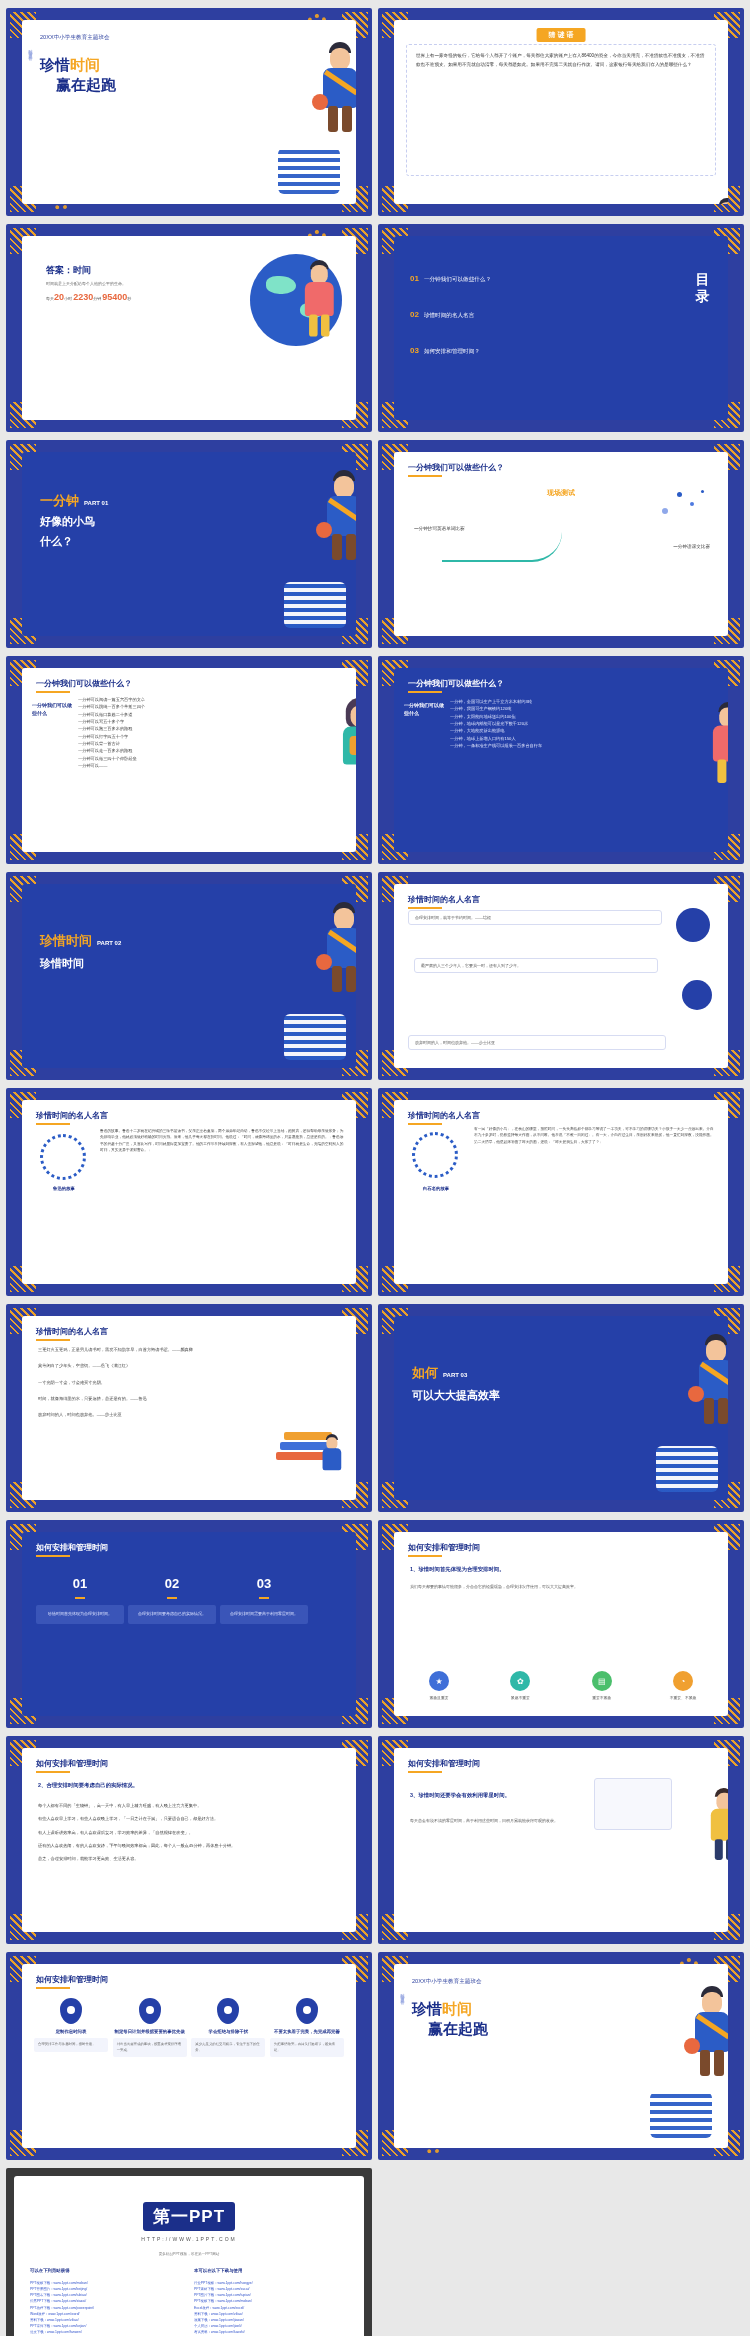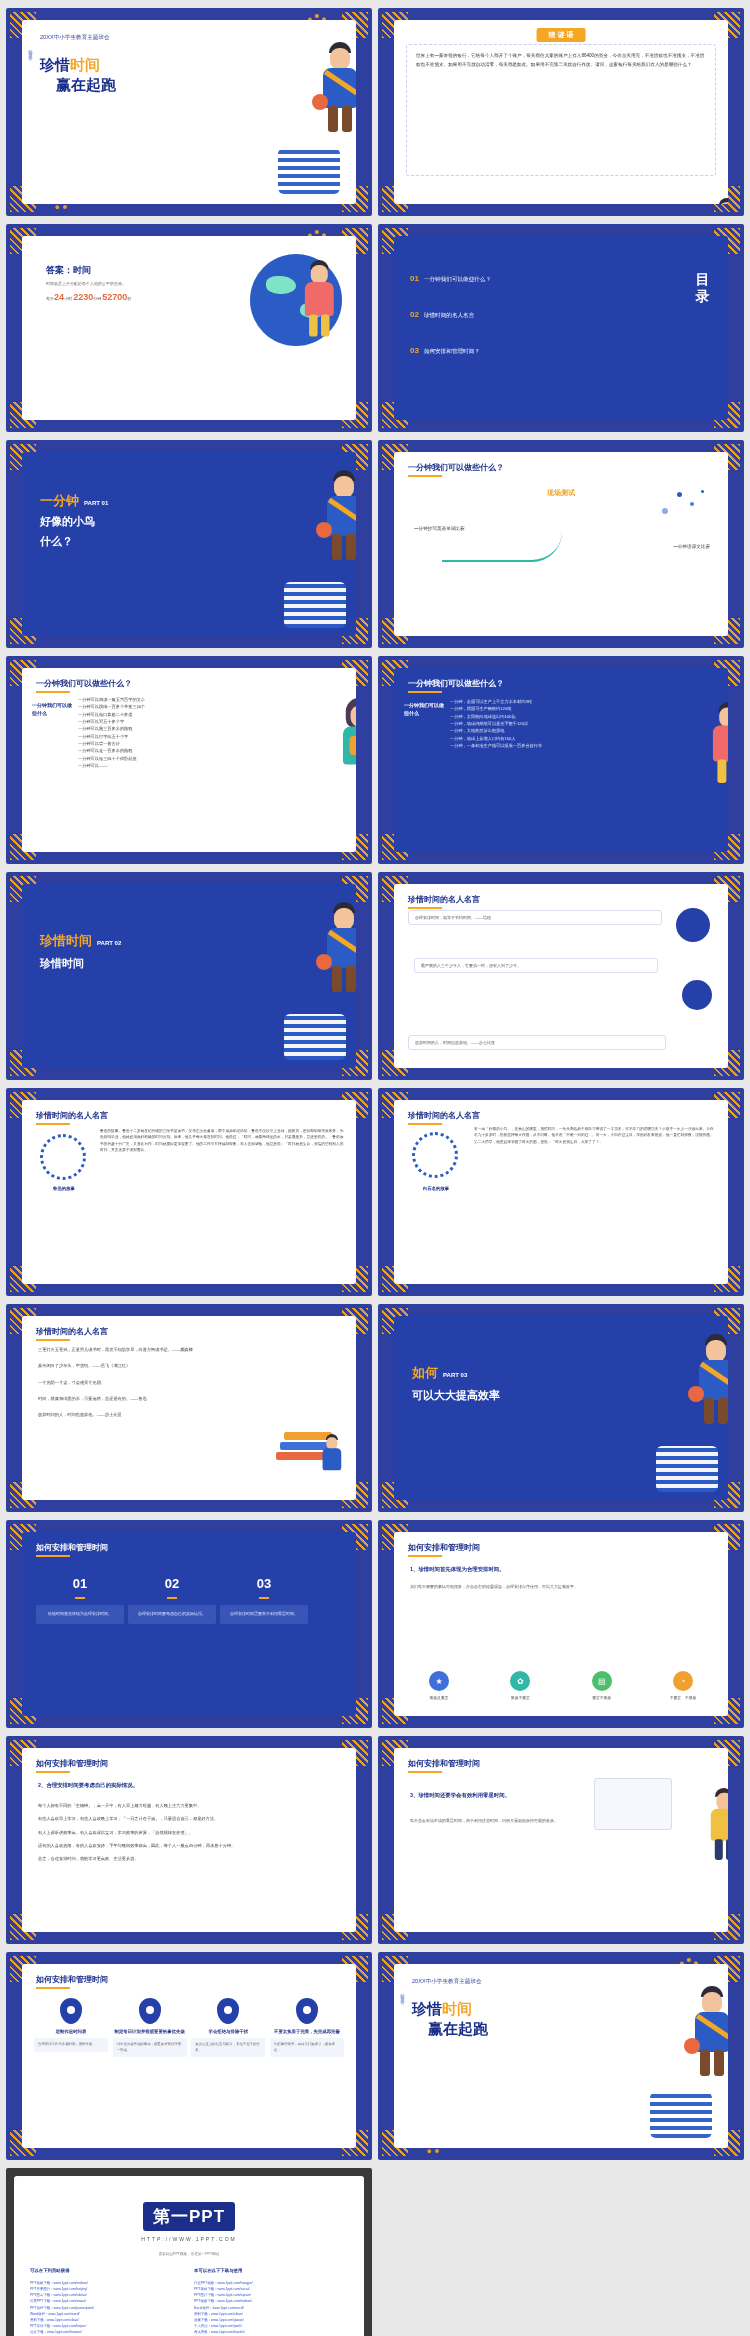--- a/index.html
+++ b/index.html
@@ -241,23 +241,23 @@
   <div class="slide">
     <div class="corner c-tl"></div>
     <div class="corner c-tr"></div>
     <div class="corner c-bl"></div>
     <div class="corner c-br"></div>
     <div class="gear tr"></div>
     <div class="card">
       <div class="answer-txt">答案：时间</div>
       <div class="answer-note">时间就是上天分配给每个人他的公平的生命。</div>
       <div class="answer-nums">
-        <span>每天<b>24</b><span>小时</span></span>
+        <span>每天<b>20</b><span>小时</span></span>
         <span><b>2230</b><span>分钟</span></span>
-        <span><b>52700</b><span>秒</span></span>
+        <span><b>95400</b><span>秒</span></span>
       </div>
       <div class="globe"></div>
       <div class="person" style="right:52px; top:24px; transform:scale(.85); transform-origin:top right;">
         <div class="p-hair" style="left:7px; top:0;"></div>
         <div class="p-head" style="left:8px; top:6px;"></div>
         <div class="p-body" style="left:1px; top:26px; background:#f06a6a;"></div>
         <div class="p-legs" style="left:6px; top:64px; background:#f0c040;"></div>
         <div class="p-legs" style="left:20px; top:64px; background:#f0c040;"></div>
       </div>
     </div>

